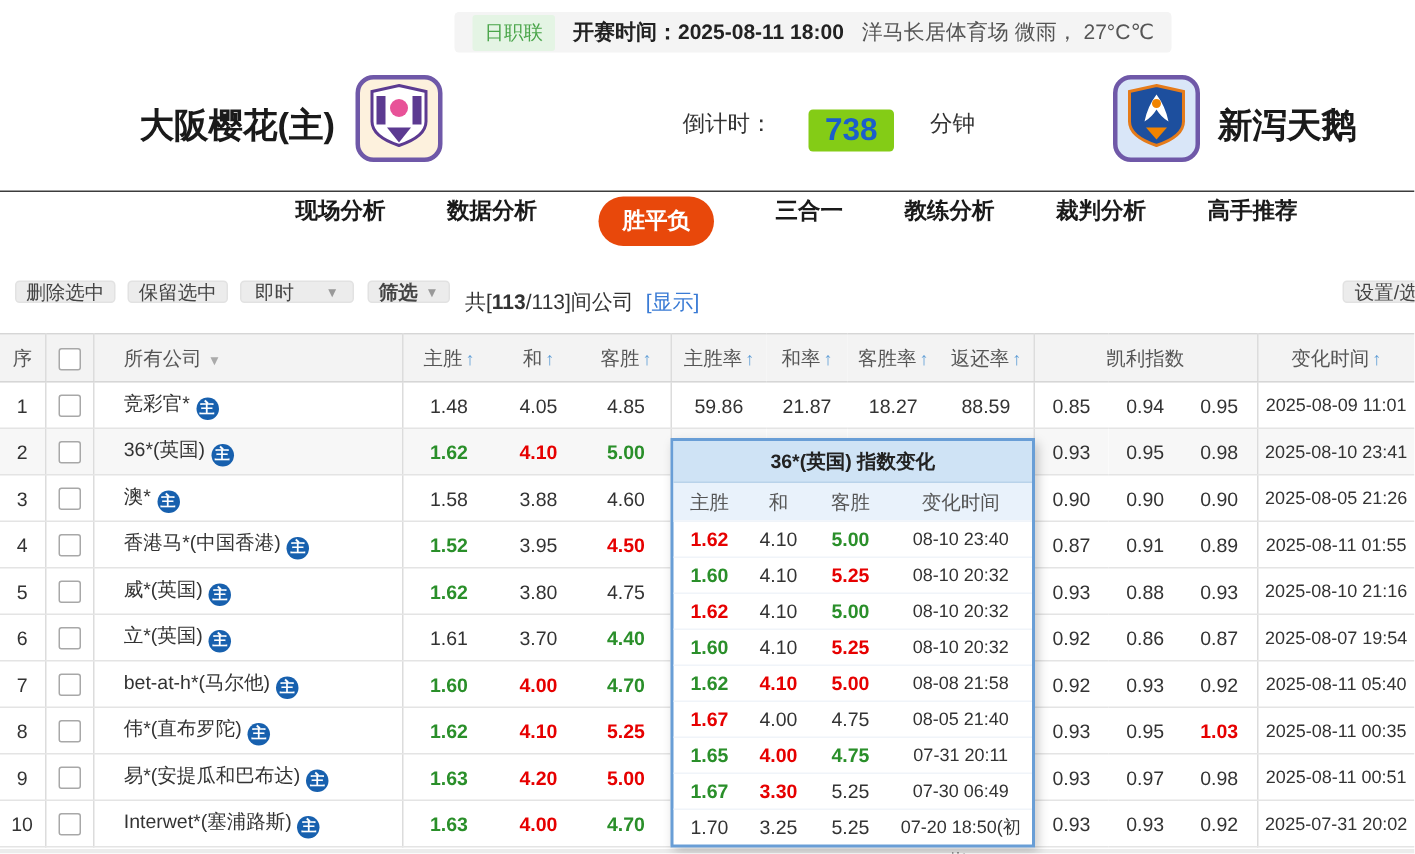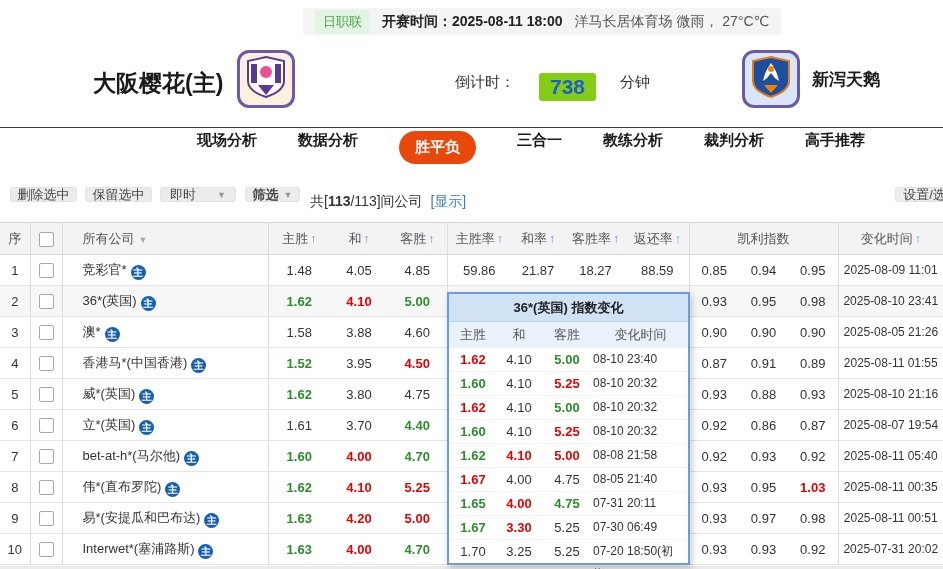--- a/index.html
+++ b/index.html
@@ -8,21 +8,21 @@
 
   
   .topbar{position:absolute;left:303px;top:8px;height:27px;background:#f4f4f4;border-radius:3px;
           display:flex;align-items:center;padding:0 12px;gap:12px;font-size:14px;white-space:nowrap;}
   .league-badge{background:#e4f4e4;color:#4aa54a;font-size:13px;padding:3px 8px;border-radius:2px;}
   .kickoff{font-weight:bold;color:#222;}
   .venue{color:#555;}
 
   
   .team-home-name{position:absolute;left:93px;top:68px;font-size:23px;font-weight:bold;color:#1a1a1a;}
-  .team-away-name{position:absolute;left:812px;top:68px;font-size:17px;font-weight:bold;color:#1a1a1a;}
+  .team-away-name{position:absolute;left:812px;top:68px;font-size:23px;font-weight:bold;color:#1a1a1a;}
   .logo-box{position:absolute;width:58px;height:58px;top:50px;border:3px solid #6f58a8;border-radius:12px;
             display:flex;align-items:center;justify-content:center;box-sizing:border-box;}
   .logo-home{left:237px;background:#fdf1dd;}
   .logo-away{left:742px;background:#d9e6f8;}
   .countdown{position:absolute;left:455px;top:73px;font-size:15px;color:#333;display:flex;align-items:flex-start;gap:24px;}
   .cd-num{background:#84cc16;color:#1b5ecc;font-weight:bold;font-size:21px;padding:2px 11px;border-radius:3px;}
 
   .divider{position:absolute;left:0;top:127px;width:943px;height:1px;background:#3c3c3c;}
 
   
@@ -66,21 +66,21 @@
 
   
   .popup{position:absolute;left:447px;top:292px;width:243px;box-sizing:border-box;background:#fff;
          border:2px solid #699ed6;box-shadow:2px 3px 7px rgba(0,0,0,.22);z-index:5;}
   .pp-title{height:27px;line-height:27px;background:#cfe3f5;text-align:center;font-weight:bold;font-size:13px;color:#222;
             border-bottom:1px solid #b9d3ea;}
   .pp-head{display:grid;grid-template-columns:48px 44px 52px 95px;height:25px;line-height:25px;background:#e9f2fb;
            color:#555;font-size:13px;text-align:center;}
   .pp-row{display:grid;grid-template-columns:48px 44px 52px 95px;height:23px;line-height:23px;font-size:13px;
           text-align:center;border-top:1px solid #f0f4f9;}
-  .pp-time{text-align:left;font-size:12px;color:#333;}
+  .pp-time{text-align:center;font-size:12px;color:#333;}
 </style>
 </head>
 <body>
 
 <div class="topbar">
   <span class="league-badge">日职联</span>
   <span class="kickoff">开赛时间：2025-08-11 18:00</span>
   <span class="venue">洋马长居体育场 微雨， 27°C℃</span>
 </div>
 

